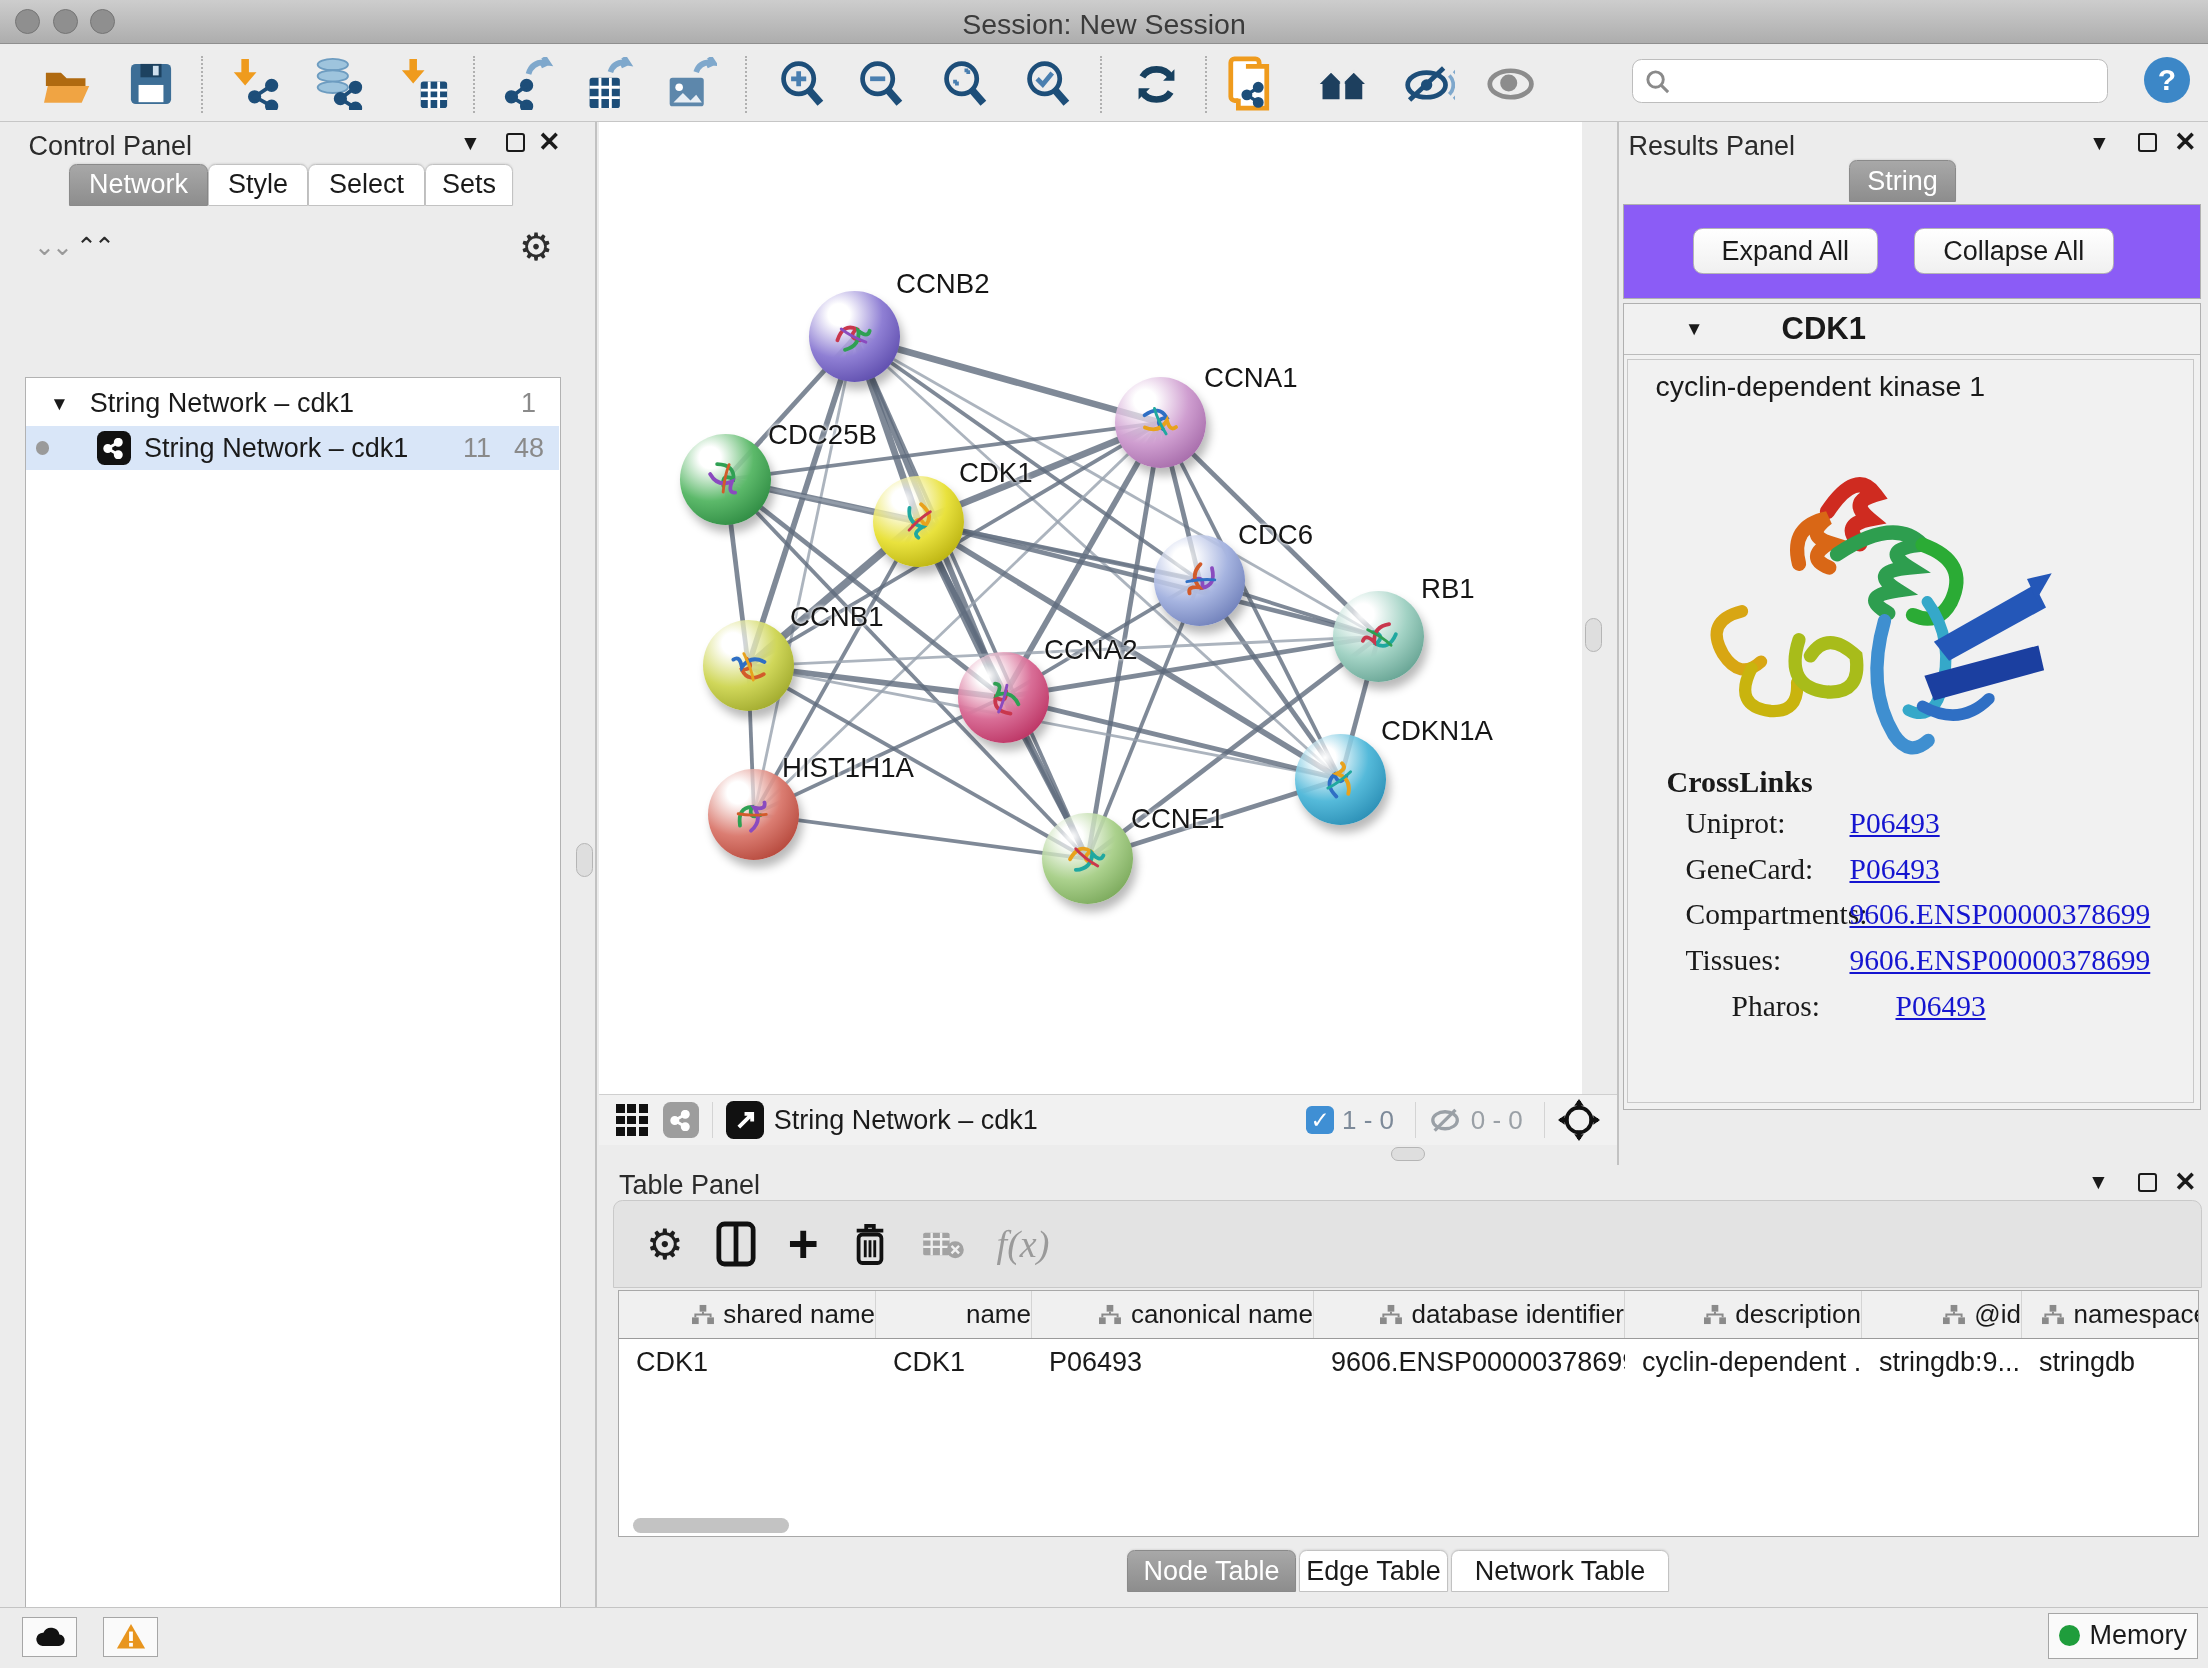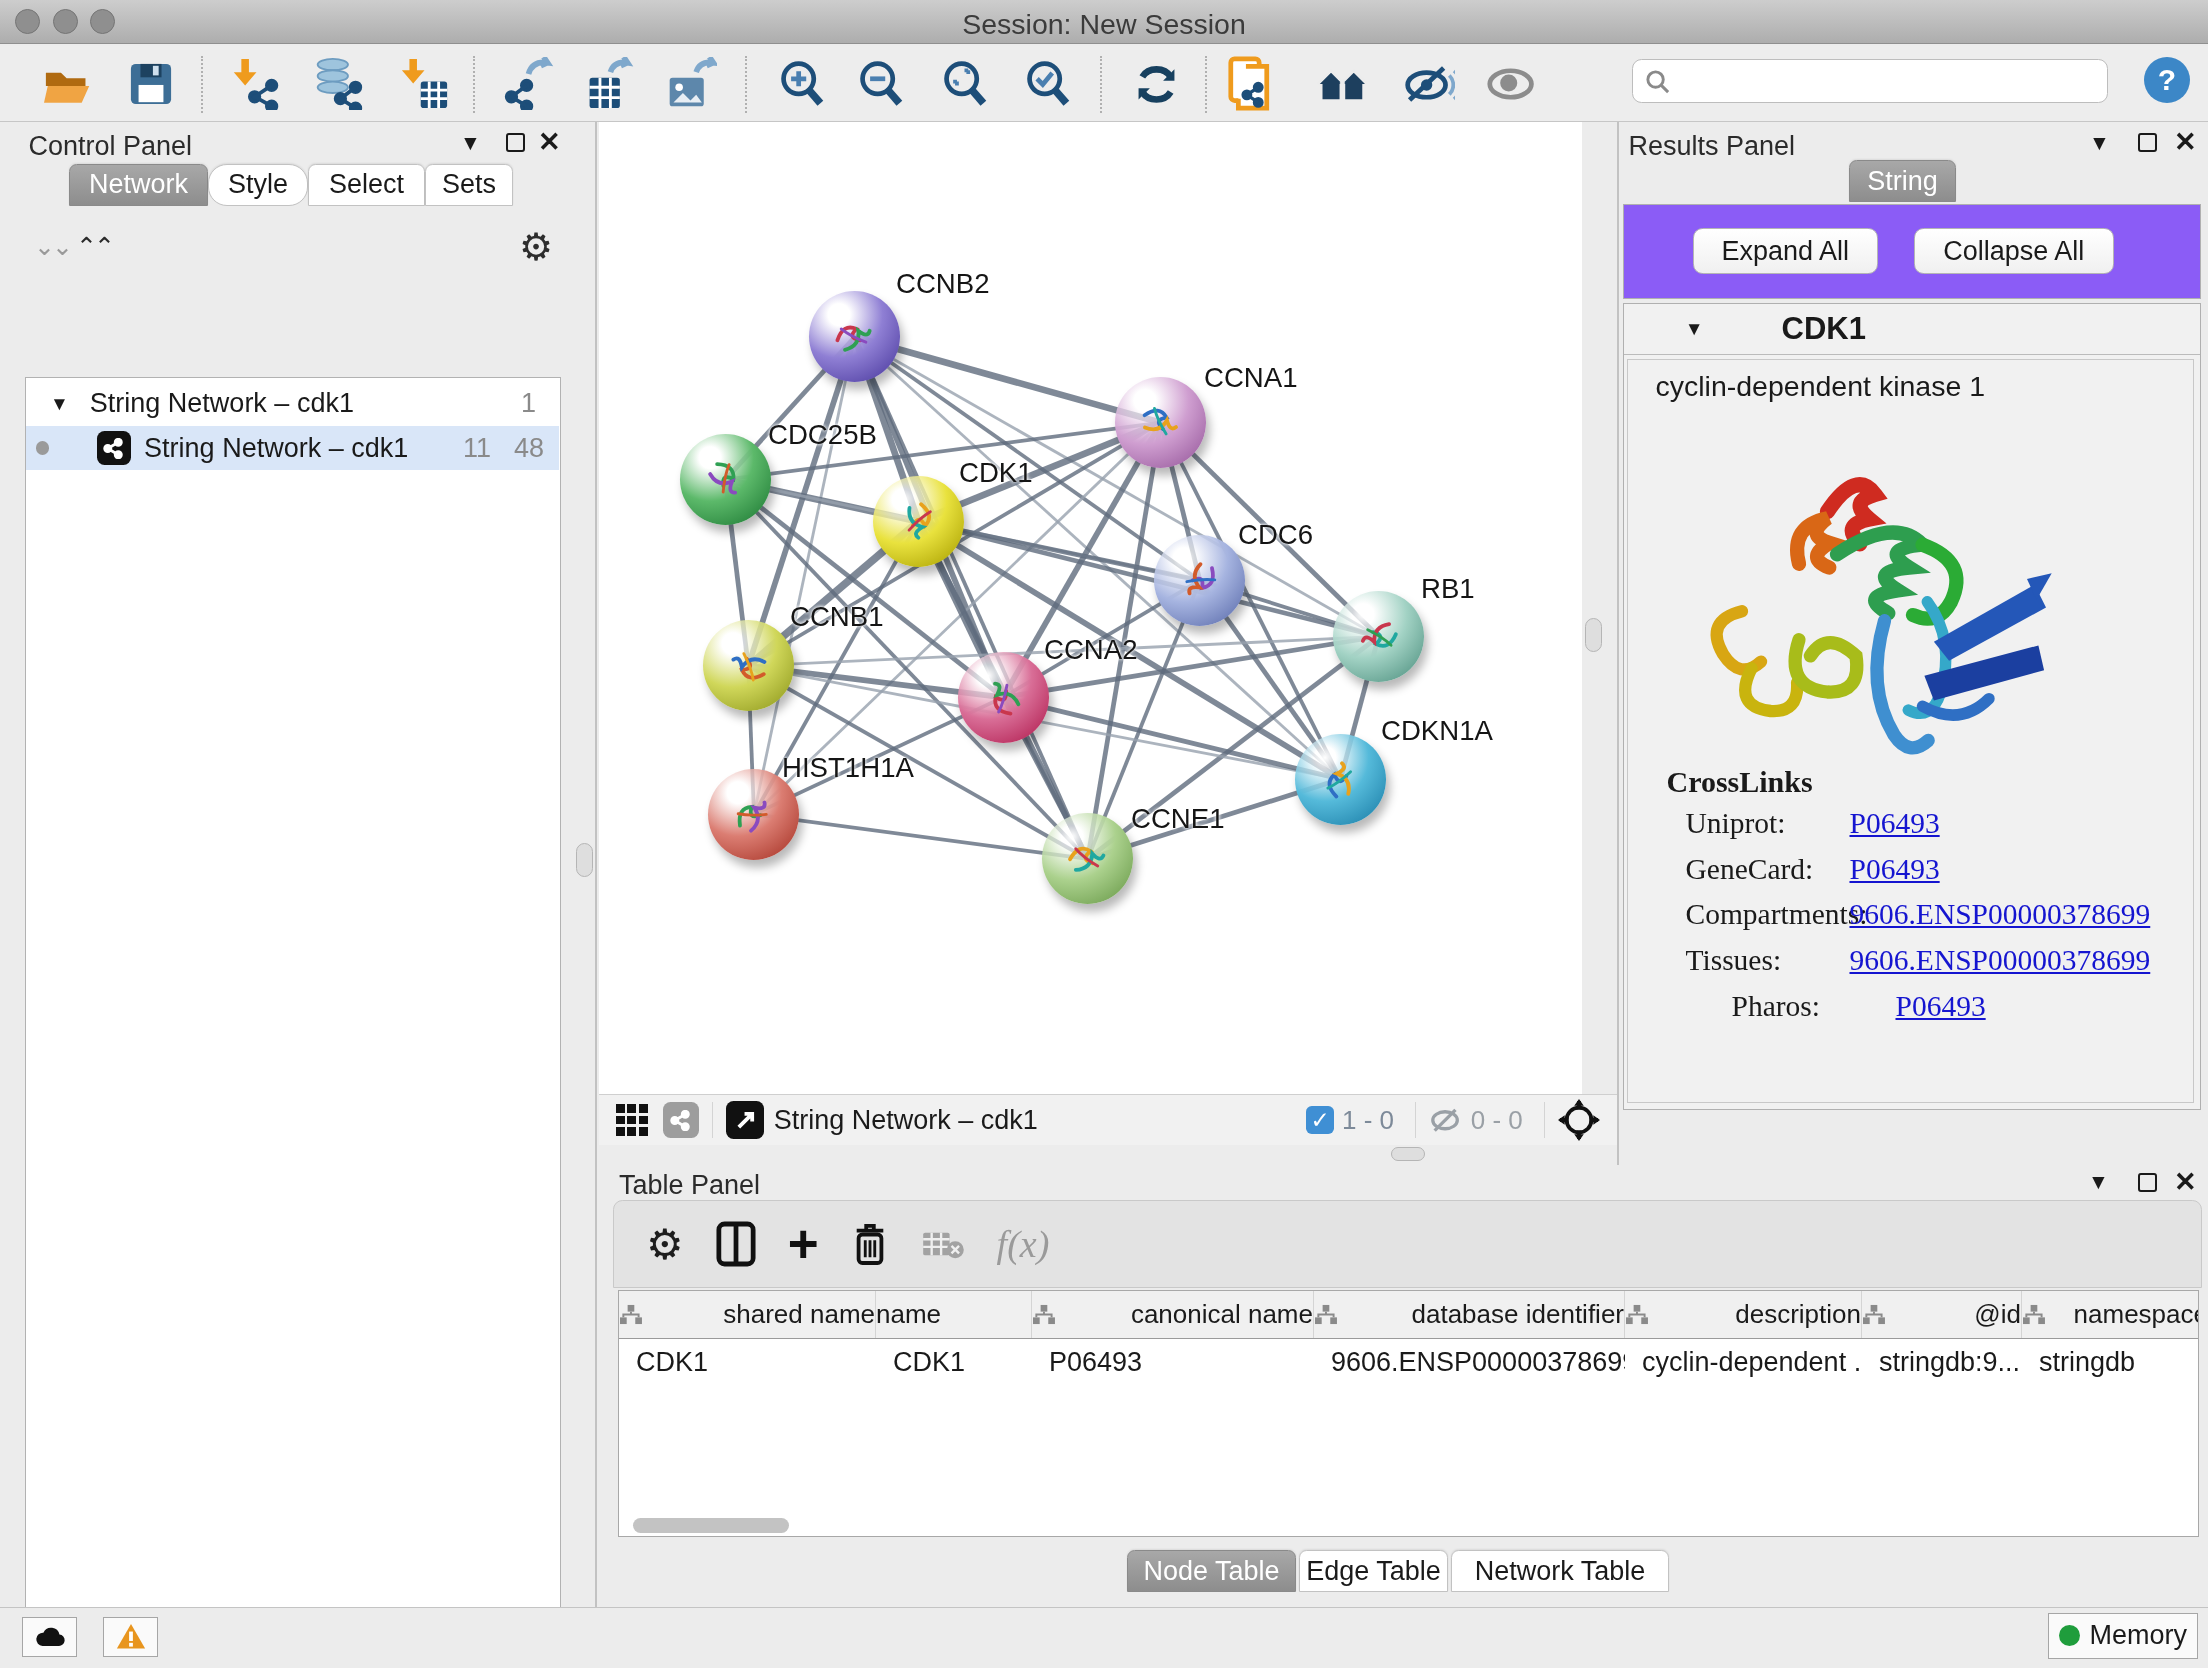--- a/index.html
+++ b/index.html
@@ -90,21 +90,21 @@
   .xl-row { position:absolute; font-size:29.5px; }
   .xl-link { color:#1515d0; text-decoration:underline; }
 
   
   #tbl-toolbar { left:613px; top:1200px; width:1589px; height:88px; background:#e3e3e3;
     border:1.9px solid #c9c9c9; border-radius:9.5px 9.5px 0 0; display:flex; align-items:center; }
   .tt-ic { margin-left:32px; display:flex; align-items:center; justify-content:center; }
   #tbl-box { left:618px; top:1290px; width:1581px; height:247px; background:#fff;
     border:1.9px solid #a8a8a8; overflow:hidden; }
   #tbl-header { display:flex; height:48px; background:#f0f0f0; border-bottom:1.9px solid #9a9a9a; }
-  .th { display:flex; align-items:center; justify-content:space-between; font-size:26px;
+  .th { display:flex; align-items:center; justify-content:flex-end; font-size:26px;
     border-right:1.9px solid #d4d4d4; gap:9.5px; overflow:hidden; white-space:nowrap; }
   #tbl-row { display:flex; height:46px; background:#fff; }
   .td { font-size:27px; display:flex; align-items:center; padding-left:17px;
     overflow:hidden; white-space:nowrap; }
   #tbl-scroll-thumb { left:633px; top:1518px; width:156px; height:15px; background:#c3c3c3;
     border-radius:7.6px; }
 
   
   #statusbar { left:0; top:1607px; width:2208px; height:61px; background:#ececec;
     border-top:1.9px solid #c4c4c4; }
@@ -290,21 +290,21 @@
   </div>
 
   <div class="abs" style="left:0;top:122px;width:574px;height:1486px">
     <div class="abs panel-title" style="left:28.5px;top:8.6px">Control Panel</div>
     <div class="abs p-caret" style="left:460px;top:8.6px">▼</div>
     <div class="abs p-max" style="left:506px;top:11.4px"></div>
     <div class="abs p-close" style="left:538px;top:11.4px">✕</div>
 
     <div class="abs" id="cp-tabs" style="left:0;top:40px;width:574px;height:44px">
         <div class="tab active" style="left: 69px; width: 139px; top: 1.9px;">Network</div>
-        <div class="tab" style="left: 208px; width: 100px; top: 1.9px; border-radius: 19px;">Style</div>
+        <div class="tab" style="left: 208px; width: 100px; top: 1.9px;">Style</div>
         <div class="tab" style="left: 308px; width: 117px; top: 1.9px;">Select</div>
         <div class="tab" style="left: 425px; width: 88px; top: 1.9px;">Sets</div>
       </div>
 
     <div class="abs" style="left:34px;top:110px;color:#9a9a9a;font-size:25px;letter-spacing:-2.9px">⌄⌄</div>
     <div class="abs" style="left:76px;top:110px;color:#2a2a2a;font-size:25px;letter-spacing:-2.9px">⌃⌃</div>
     <div class="abs" style="left:519px;top:103px;font-size:38px;color:#2d2d2d">⚙</div>
 
     <div id="tree-box" class="abs">
       <div class="tree-row" style="top:3.8px">

